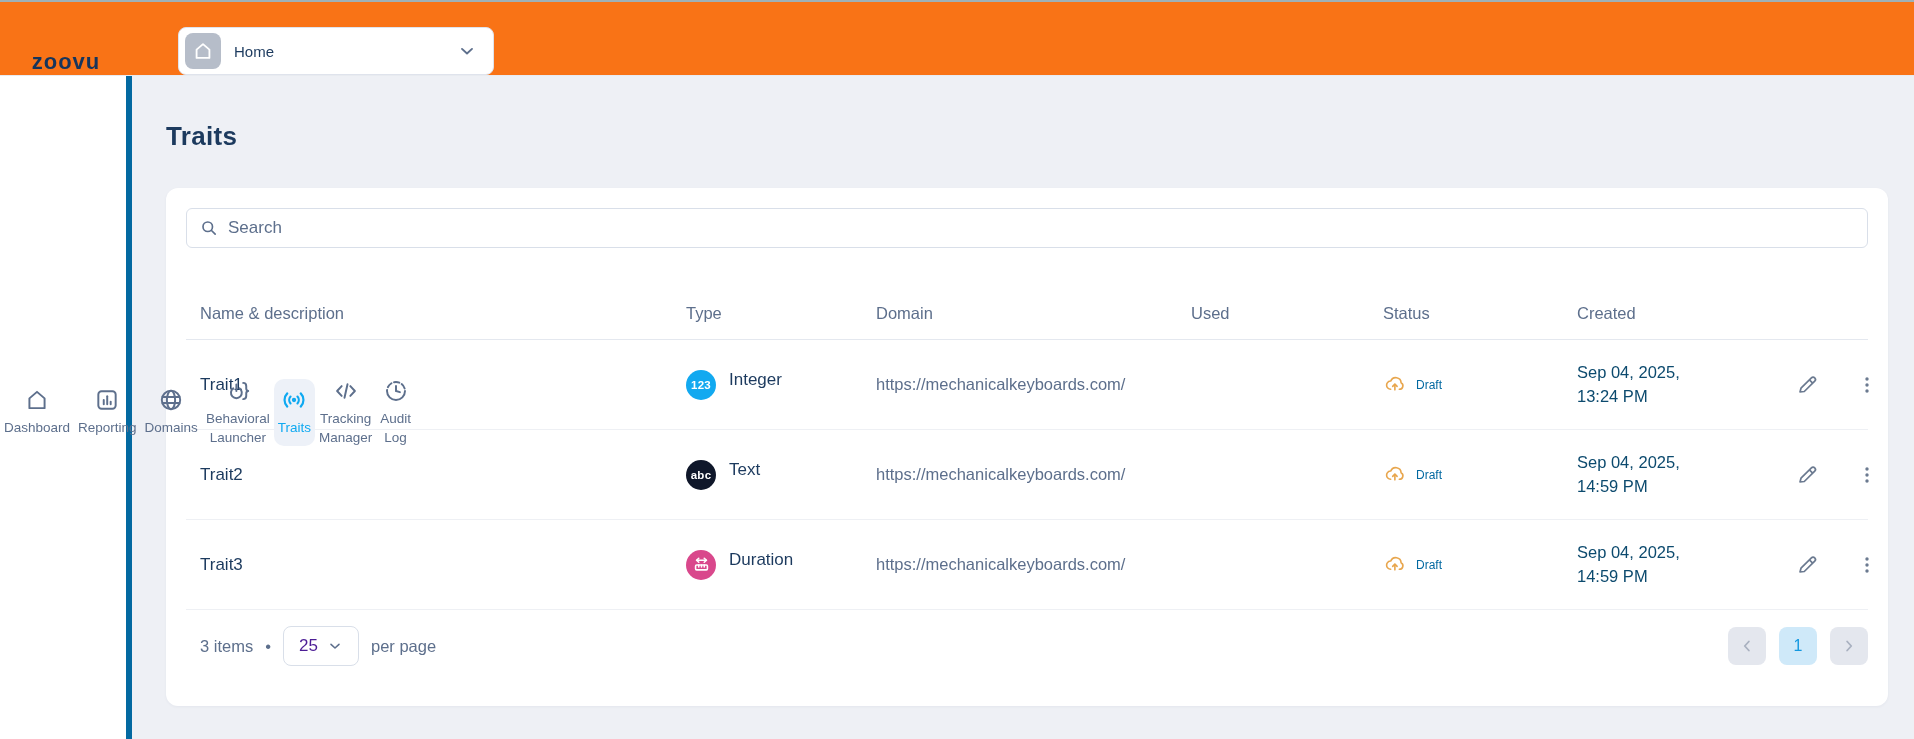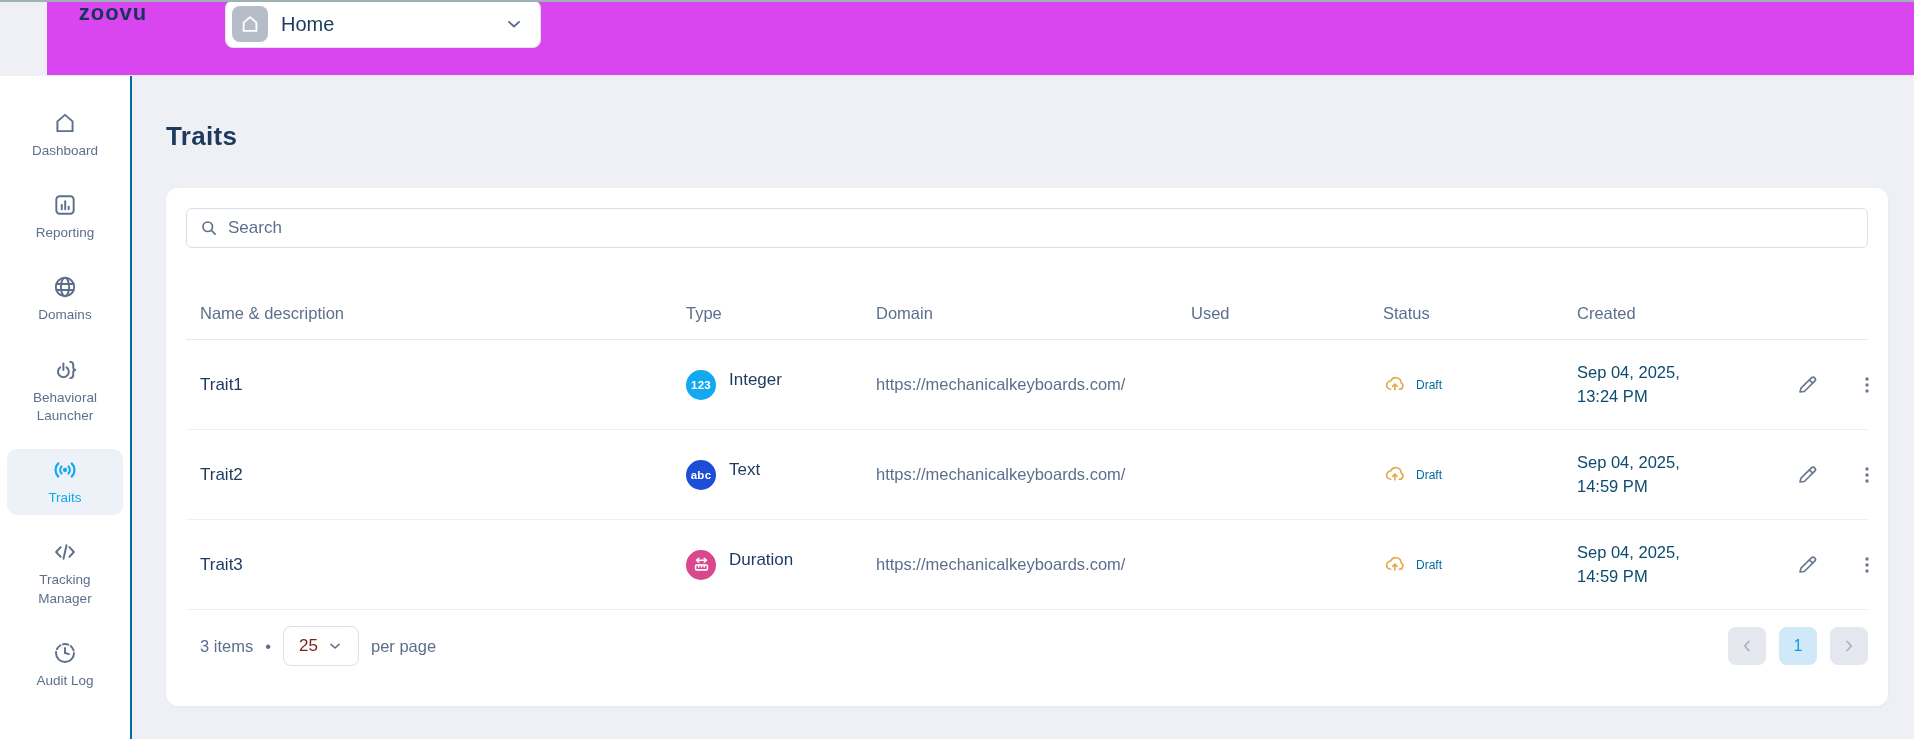--- a/index.html
+++ b/index.html
@@ -8,44 +8,44 @@
     font-family:"Liberation Sans", sans-serif;
     background:#eef0f5;
     position:relative;
     overflow:hidden;
     color:#1c3a5e;
   }
   .topline { position:absolute; top:0; left:0; right:0; height:2px; background:#9fb1b7; z-index:30; }
   
   .topbar {
     position:absolute; top:0; left:0; right:0; height:76px;
-    background:#d946ef; border-bottom:1px solid #e8ebf0;
-    display:flex; align-items:flex-start; z-index:10;margin-left:47px;
+    background:#f97316; border-bottom:1px solid #e8ebf0;
+    display:flex; align-items:flex-end; z-index:10;
   }
   .logo {
     width:132px; text-align:center;
     font-size:22px; font-weight:800; letter-spacing:1px;
     color:#16355c;
   }
   .workspace {
     margin-left:46px; width:316px; height:48px;
     border:1px solid #dfe3ec; border-radius:8px; background:#fff;
     display:flex; align-items:center; gap:13px; padding:0 16px 0 6px;
     cursor:pointer;
   }
   .workspace .ws-icon {
     width:36px; height:36px; border-radius:8px; background:#b6bdc9;
     display:flex; align-items:center; justify-content:center; flex:none;
   }
-  .workspace .ws-label { flex:1; font-size:20px; color:#1c3a5e; }
+  .workspace .ws-label { flex:1; font-size:15px; color:#1c3a5e; }
   
   .sidebar {
     position:absolute; top:76px; left:0; bottom:0; width:132px;
-    background:#fff; border-right:2px solid #0369a1;
-    display:flex; flex-direction:column; align-items:center;
+    background:#fff; border-right:6px solid #0369a1;
+    display:flex; flex-direction:row; align-items:center;
     padding-top:26px; z-index:5;
   }
   .side-item {
     width:116px; padding:8px 4px; margin-bottom:16px;
     border-radius:10px; cursor:pointer;
     display:flex; flex-direction:column; align-items:center; gap:6px;
     color:#5d6f8c; font-size:13.5px; text-align:center; line-height:1.35;
   }
   .side-item svg { stroke:#5d6f8c; }
   .side-item.active { background:#edf1f8; color:#0fa9f1; }
@@ -92,39 +92,39 @@
   .cell-first { padding-left:14px; }
   .trow { height:90px; border-bottom:1px solid #eef0f4; cursor:pointer; }
   .tname { font-size:17px; color:#1c3a5e; }
   .type-cell { display:flex; align-items:flex-start; gap:13px; }
   .type-badge {
     width:30px; height:30px; border-radius:50%;
     display:flex; align-items:center; justify-content:center;
     color:#fff; font-size:11.5px; font-weight:bold; letter-spacing:.3px; flex:none;
   }
   .type-integer { background:#12a9f0; }
-  .type-text { background:#1d4ed8; }
+  .type-text { background:#0f172a; }
   .type-duration { background:#d9488c; }
   .type-label { font-size:17px; color:#1c3a5e; }
   .tdomain { font-size:16.5px; color:#5d6f8c; }
   .status-cell { display:flex; align-items:center; gap:10px; }
   .status-label { font-size:12px; color:#0369a1; }
   .tcreated { font-size:16.5px; color:#0c4a6e; line-height:1.4; }
   .actions-cell { display:flex; align-items:center; gap:38px; padding-left:8px; }
   .icon-btn { background:none; border:none; cursor:pointer; padding:0; display:flex; align-items:center; }
   
   .card-footer {
     height:72px; margin-top:0; padding-left:14px;
     display:flex; align-items:center; justify-content:space-between;
   }
   .footer-left { display:flex; align-items:center; gap:12px; color:#5d6f8c; font-size:16.5px; }
   .pagesize {
     width:76px; height:40px; border:1px solid #d9dfe9; border-radius:8px;
     display:flex; align-items:center; justify-content:center; gap:9px;
-    color:#7f1d1d; font-size:17px; cursor:pointer; background:#fff;
+    color:#4c1d95; font-size:17px; cursor:pointer; background:#fff;
   }
   .footer-right { display:flex; align-items:center; gap:13px; }
   .page-btn {
     width:38px; height:38px; border:none; border-radius:8px;
     display:flex; align-items:center; justify-content:center; cursor:pointer;
     background:#e4e7ee;
   }
   .page-btn.current { background:#cfe9f9; color:#1298e0; font-size:16px; font-family:"Liberation Sans", sans-serif; }
 </style>
 </head>

